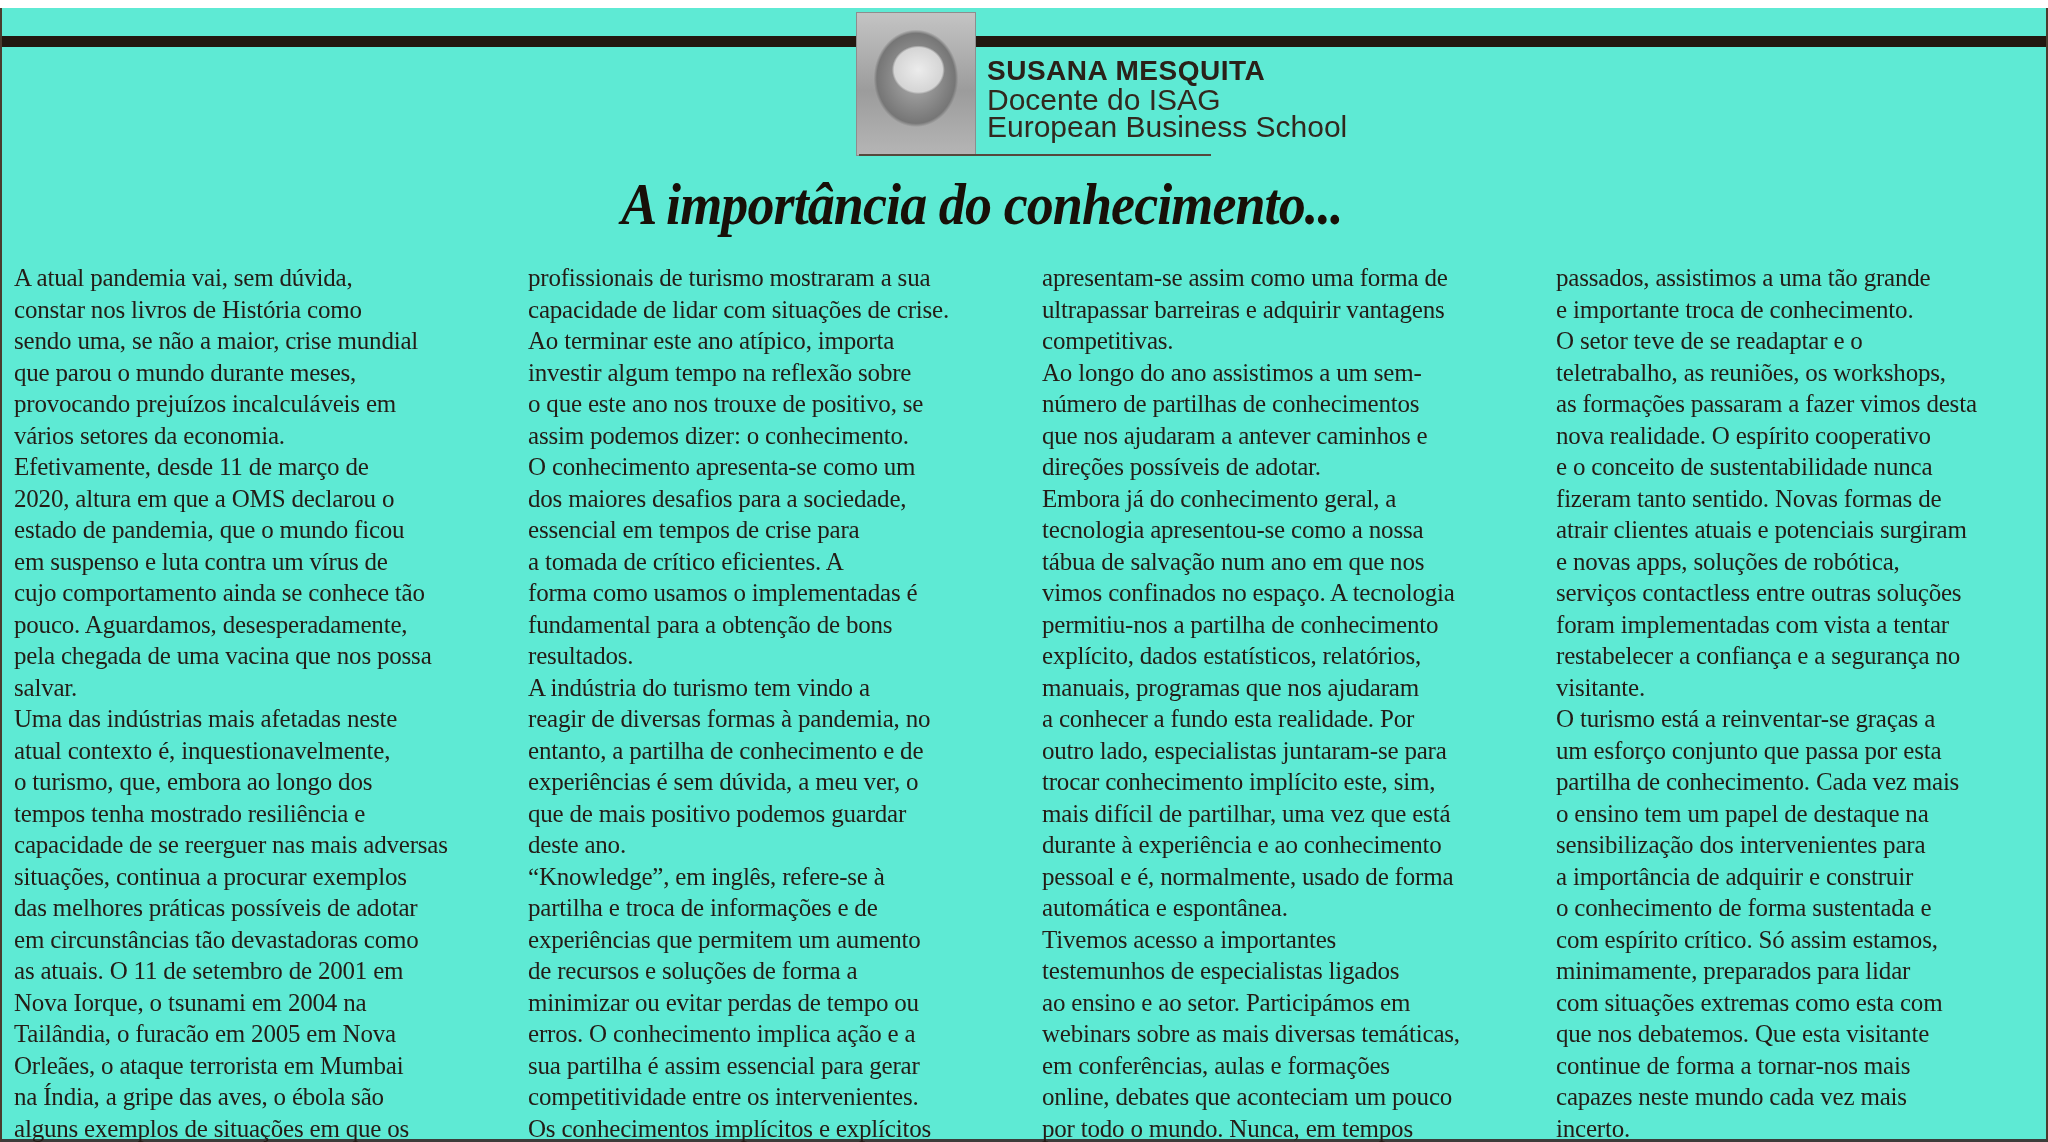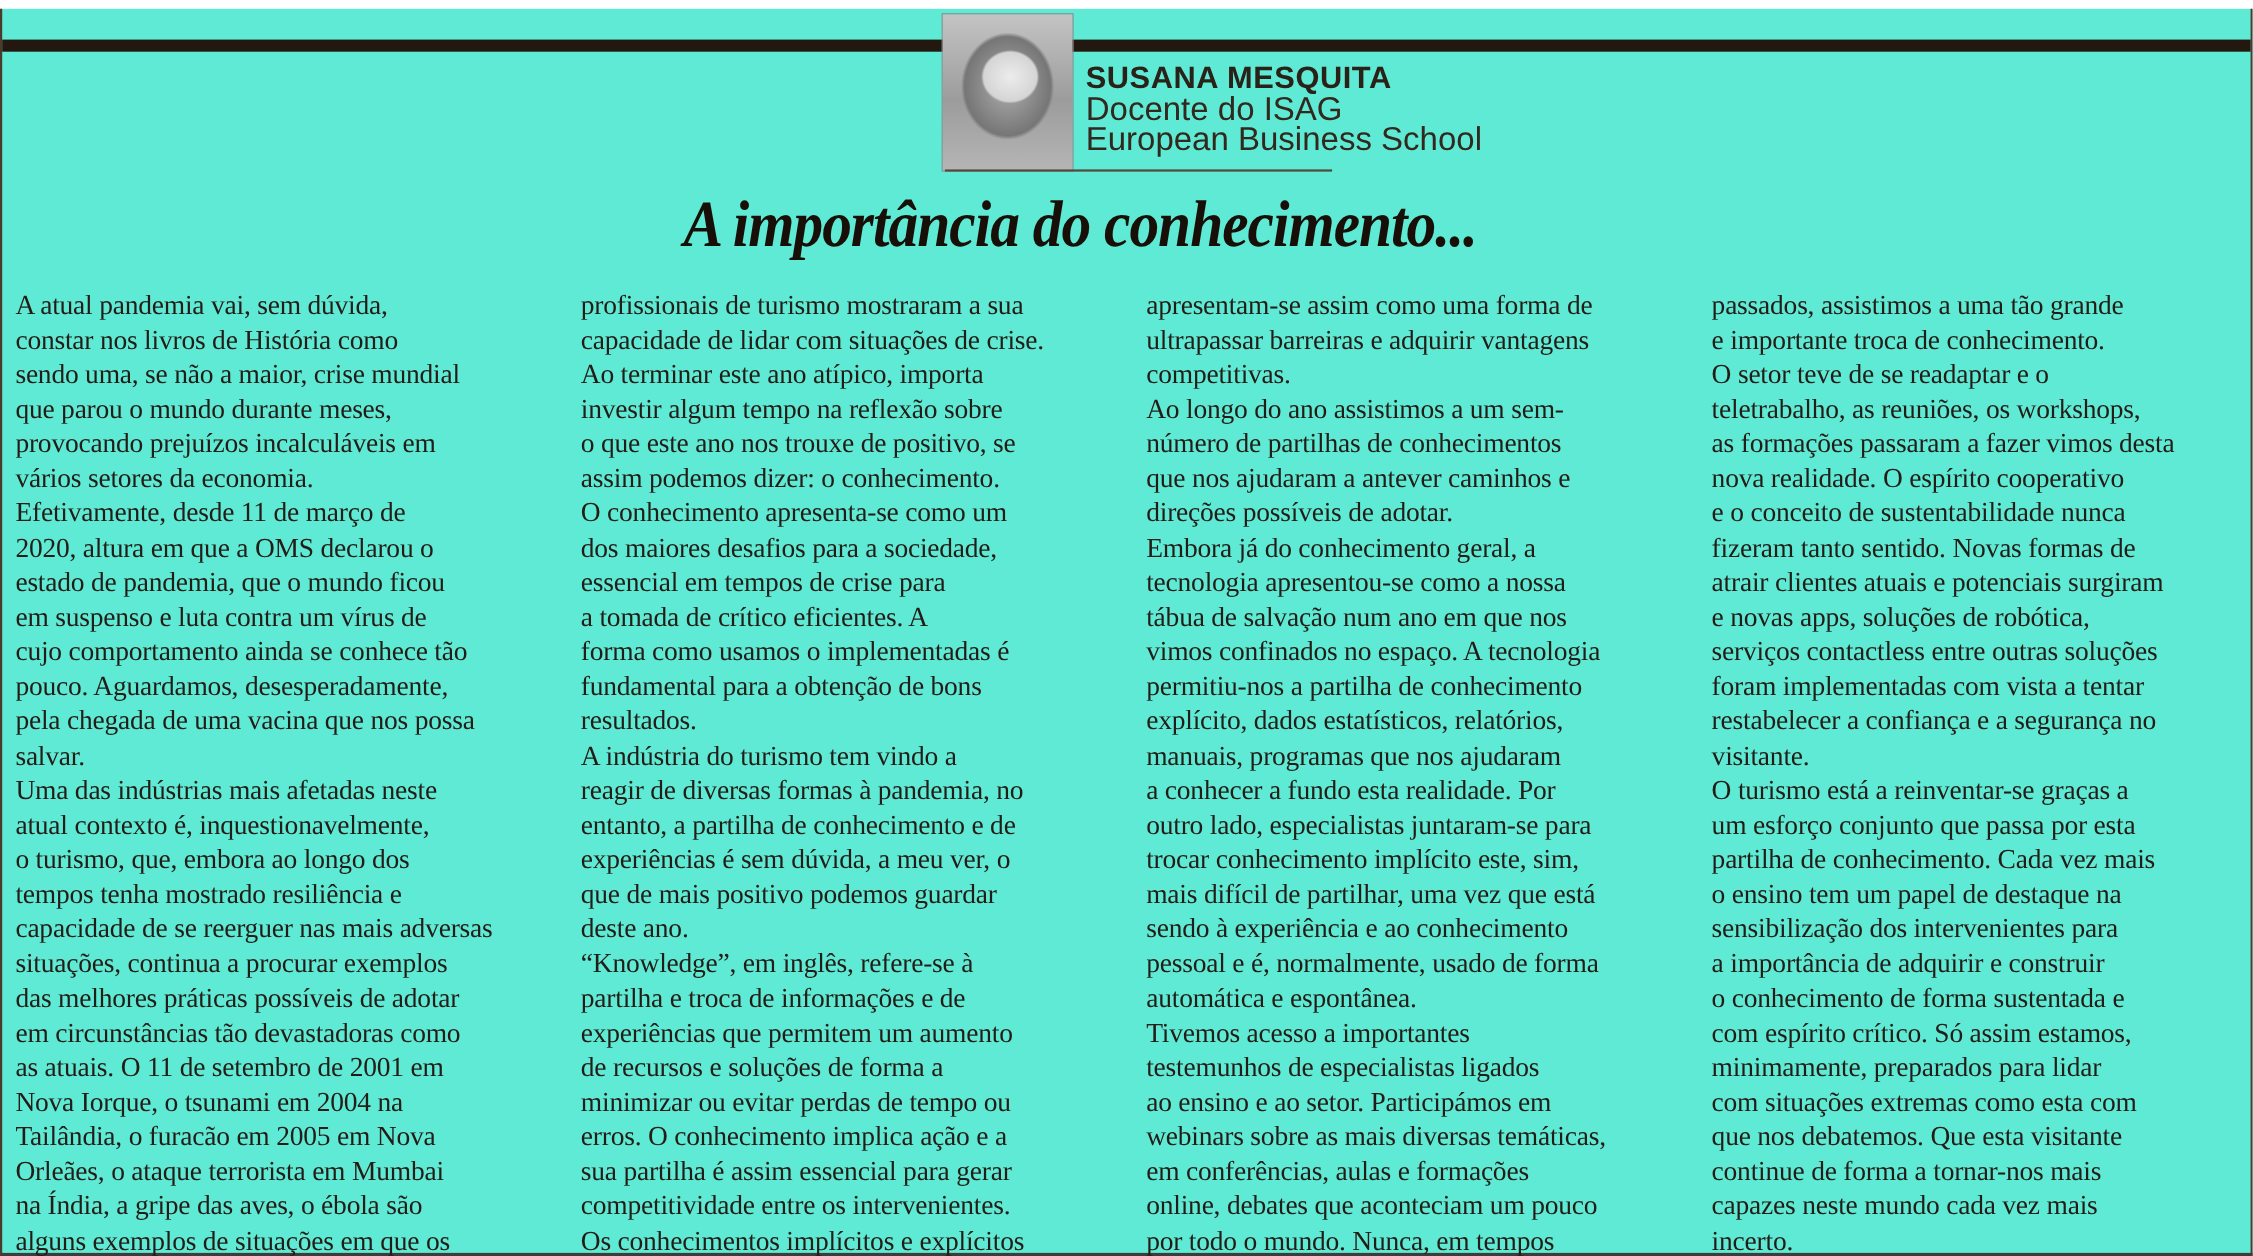--- a/index.html
+++ b/index.html
@@ -183,21 +183,21 @@
           <div class="line">tecnologia apresentou-se como a nossa</div>
           <div class="line">tábua de salvação num ano em que nos</div>
           <div class="line">vimos confinados no espaço. A tecnologia</div>
           <div class="line">permitiu-nos a partilha de conhecimento</div>
           <div class="line">explícito, dados estatísticos, relatórios,</div>
           <div class="line">manuais, programas que nos ajudaram</div>
           <div class="line">a conhecer a fundo esta realidade. Por</div>
           <div class="line">outro lado, especialistas juntaram-se para</div>
           <div class="line">trocar conhecimento implícito este, sim,</div>
           <div class="line">mais difícil de partilhar, uma vez que está</div>
-          <div class="line">sendo à experiência e ao conhecimento</div>
+          <div class="line">durante à experiência e ao conhecimento</div>
           <div class="line">pessoal e é, normalmente, usado de forma</div>
           <div class="line">automática e espontânea.</div>
           <div class="line">Tivemos acesso a importantes</div>
           <div class="line">testemunhos de especialistas ligados</div>
           <div class="line">ao ensino e ao setor. Participámos em</div>
           <div class="line">webinars sobre as mais diversas temáticas,</div>
           <div class="line">em conferências, aulas e formações</div>
           <div class="line">online, debates que aconteciam um pouco</div>
           <div class="line">por todo o mundo. Nunca, em tempos</div>
         </div>

